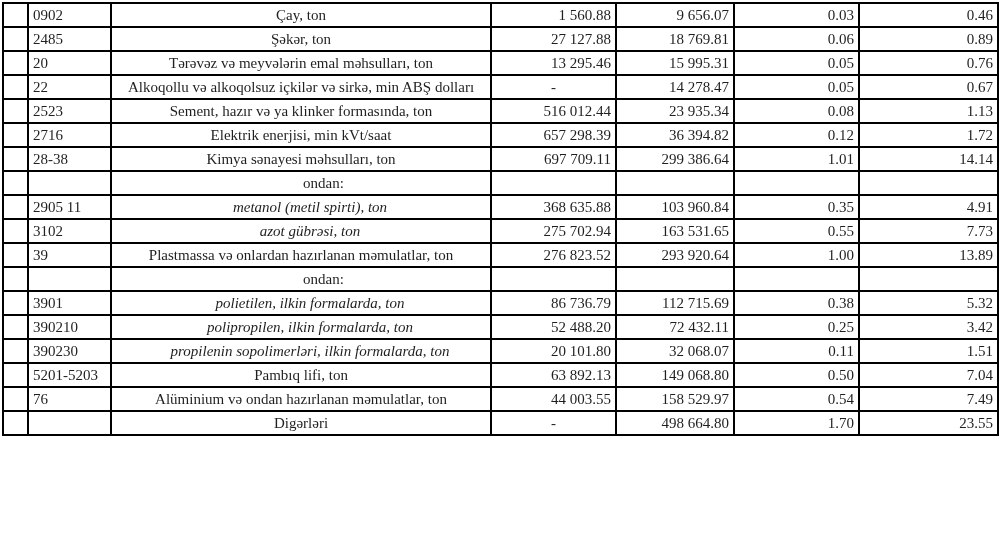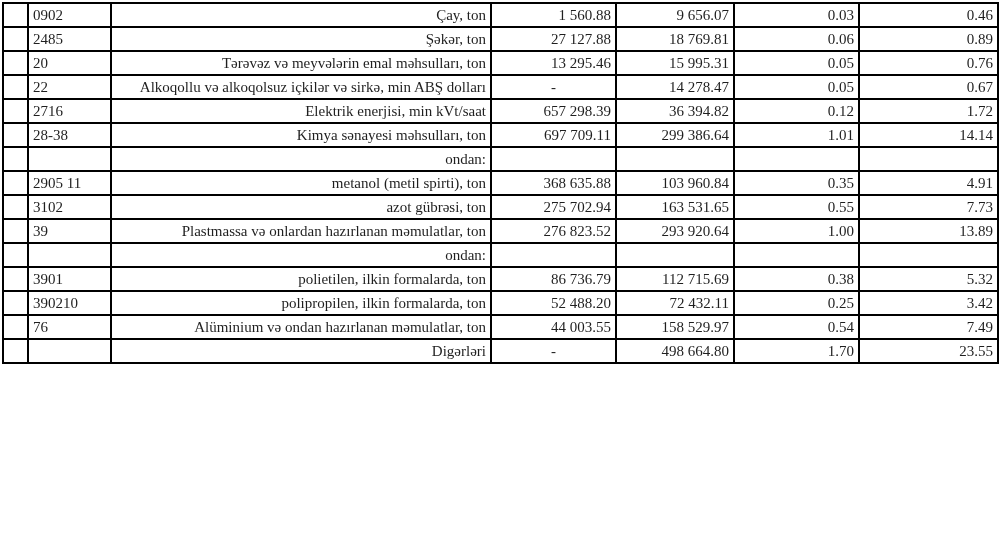--- a/index.html
+++ b/index.html
@@ -30,22 +30,22 @@
     height: 22px;
     padding: 0 4px;
     font-size: 15px;
     color: #1f1f1f;
     vertical-align: middle;
     white-space: nowrap;
     overflow: hidden;
   }
   td.c-blank { padding: 0; }
   td.c-code  { text-align: left; padding-left: 4px; }
-  td.c-name  { text-align: right; padding-left: 5px; }
-  td.c-name.ind1 { padding-left: 22px; }
+  td.c-name  { text-align: center; padding-left: 5px; }
+  td.c-name.ind1 { padding-left: 22px; font-style: italic; }
   td.c-name.ind2 { padding-left: 49px; }
   td.c-num   { text-align: right; padding-right: 10px; }
   td.c-num.dash { text-align: center; padding-right: 4px; }
 </style>
 </head>
 <body>
 
 <div class="page">
   <table class="data-table">
     <colgroup>
@@ -89,20 +89,29 @@
           <td class="c-blank"></td>
           <td class="c-code">22</td>
           <td class="c-name ind0">Alkoqollu və alkoqolsuz içkilər və sirkə, min ABŞ dolları</td>
           <td class="c-num dash">-</td>
           <td class="c-num">14 278.47</td>
           <td class="c-num">0.05</td>
           <td class="c-num">0.67</td>
         </tr>
         <tr>
           <td class="c-blank"></td>
+          <td class="c-code">2523</td>
+          <td class="c-name ind0">Sement, hazır və ya klinker formasında, ton</td>
+          <td class="c-num">516 012.44</td>
+          <td class="c-num">23 935.34</td>
+          <td class="c-num">0.08</td>
+          <td class="c-num">1.13</td>
+        </tr>
+        <tr>
+          <td class="c-blank"></td>
           <td class="c-code">2716</td>
           <td class="c-name ind0">Elektrik enerjisi, min kVt/saat</td>
           <td class="c-num">657 298.39</td>
           <td class="c-num">36 394.82</td>
           <td class="c-num">0.12</td>
           <td class="c-num">1.72</td>
         </tr>
         <tr>
           <td class="c-blank"></td>
           <td class="c-code">28-38</td>
@@ -170,20 +179,38 @@
           <td class="c-blank"></td>
           <td class="c-code">390210</td>
           <td class="c-name ind1">polipropilen, ilkin formalarda, ton</td>
           <td class="c-num">52 488.20</td>
           <td class="c-num">72 432.11</td>
           <td class="c-num">0.25</td>
           <td class="c-num">3.42</td>
         </tr>
         <tr>
           <td class="c-blank"></td>
+          <td class="c-code">390230</td>
+          <td class="c-name ind1">propilenin sopolimerləri, ilkin formalarda, ton</td>
+          <td class="c-num">20 101.80</td>
+          <td class="c-num">32 068.07</td>
+          <td class="c-num">0.11</td>
+          <td class="c-num">1.51</td>
+        </tr>
+        <tr>
+          <td class="c-blank"></td>
+          <td class="c-code">5201-5203</td>
+          <td class="c-name ind0">Pambıq lifi, ton</td>
+          <td class="c-num">63 892.13</td>
+          <td class="c-num">149 068.80</td>
+          <td class="c-num">0.50</td>
+          <td class="c-num">7.04</td>
+        </tr>
+        <tr>
+          <td class="c-blank"></td>
           <td class="c-code">76</td>
           <td class="c-name ind0">Alüminium və ondan hazırlanan məmulatlar, ton</td>
           <td class="c-num">44 003.55</td>
           <td class="c-num">158 529.97</td>
           <td class="c-num">0.54</td>
           <td class="c-num">7.49</td>
         </tr>
         <tr>
           <td class="c-blank"></td>
           <td class="c-code"></td>

